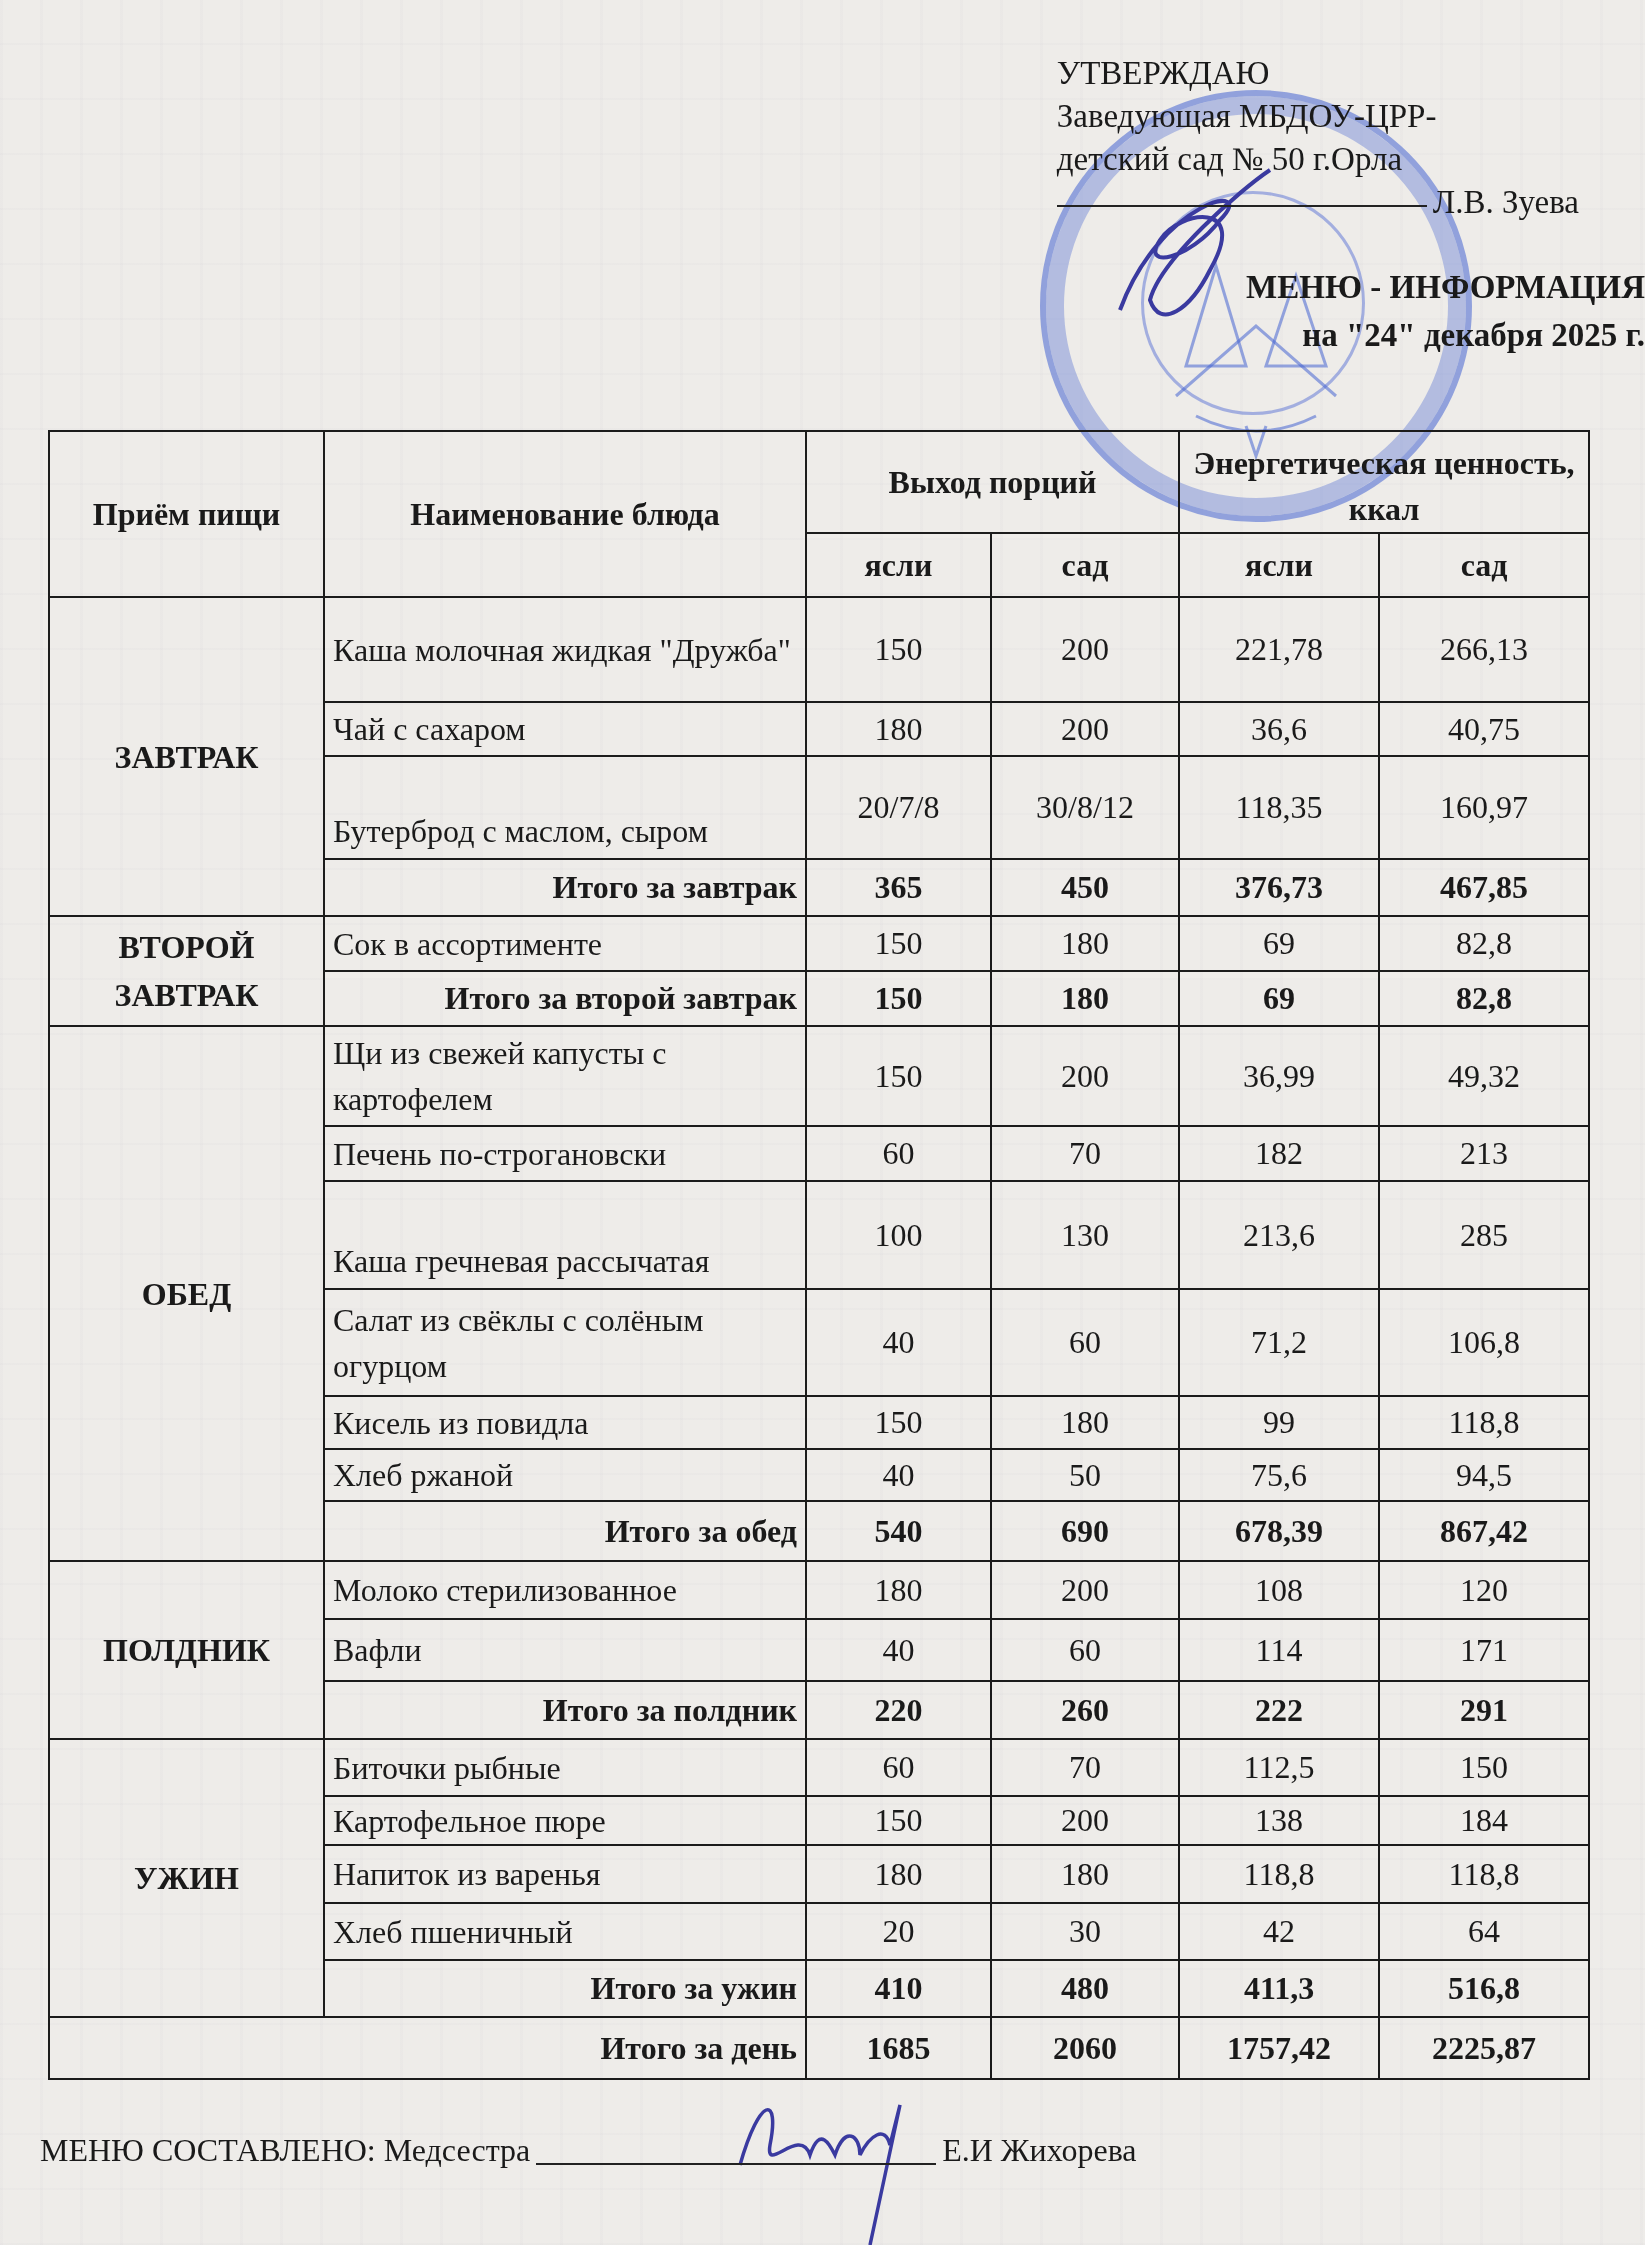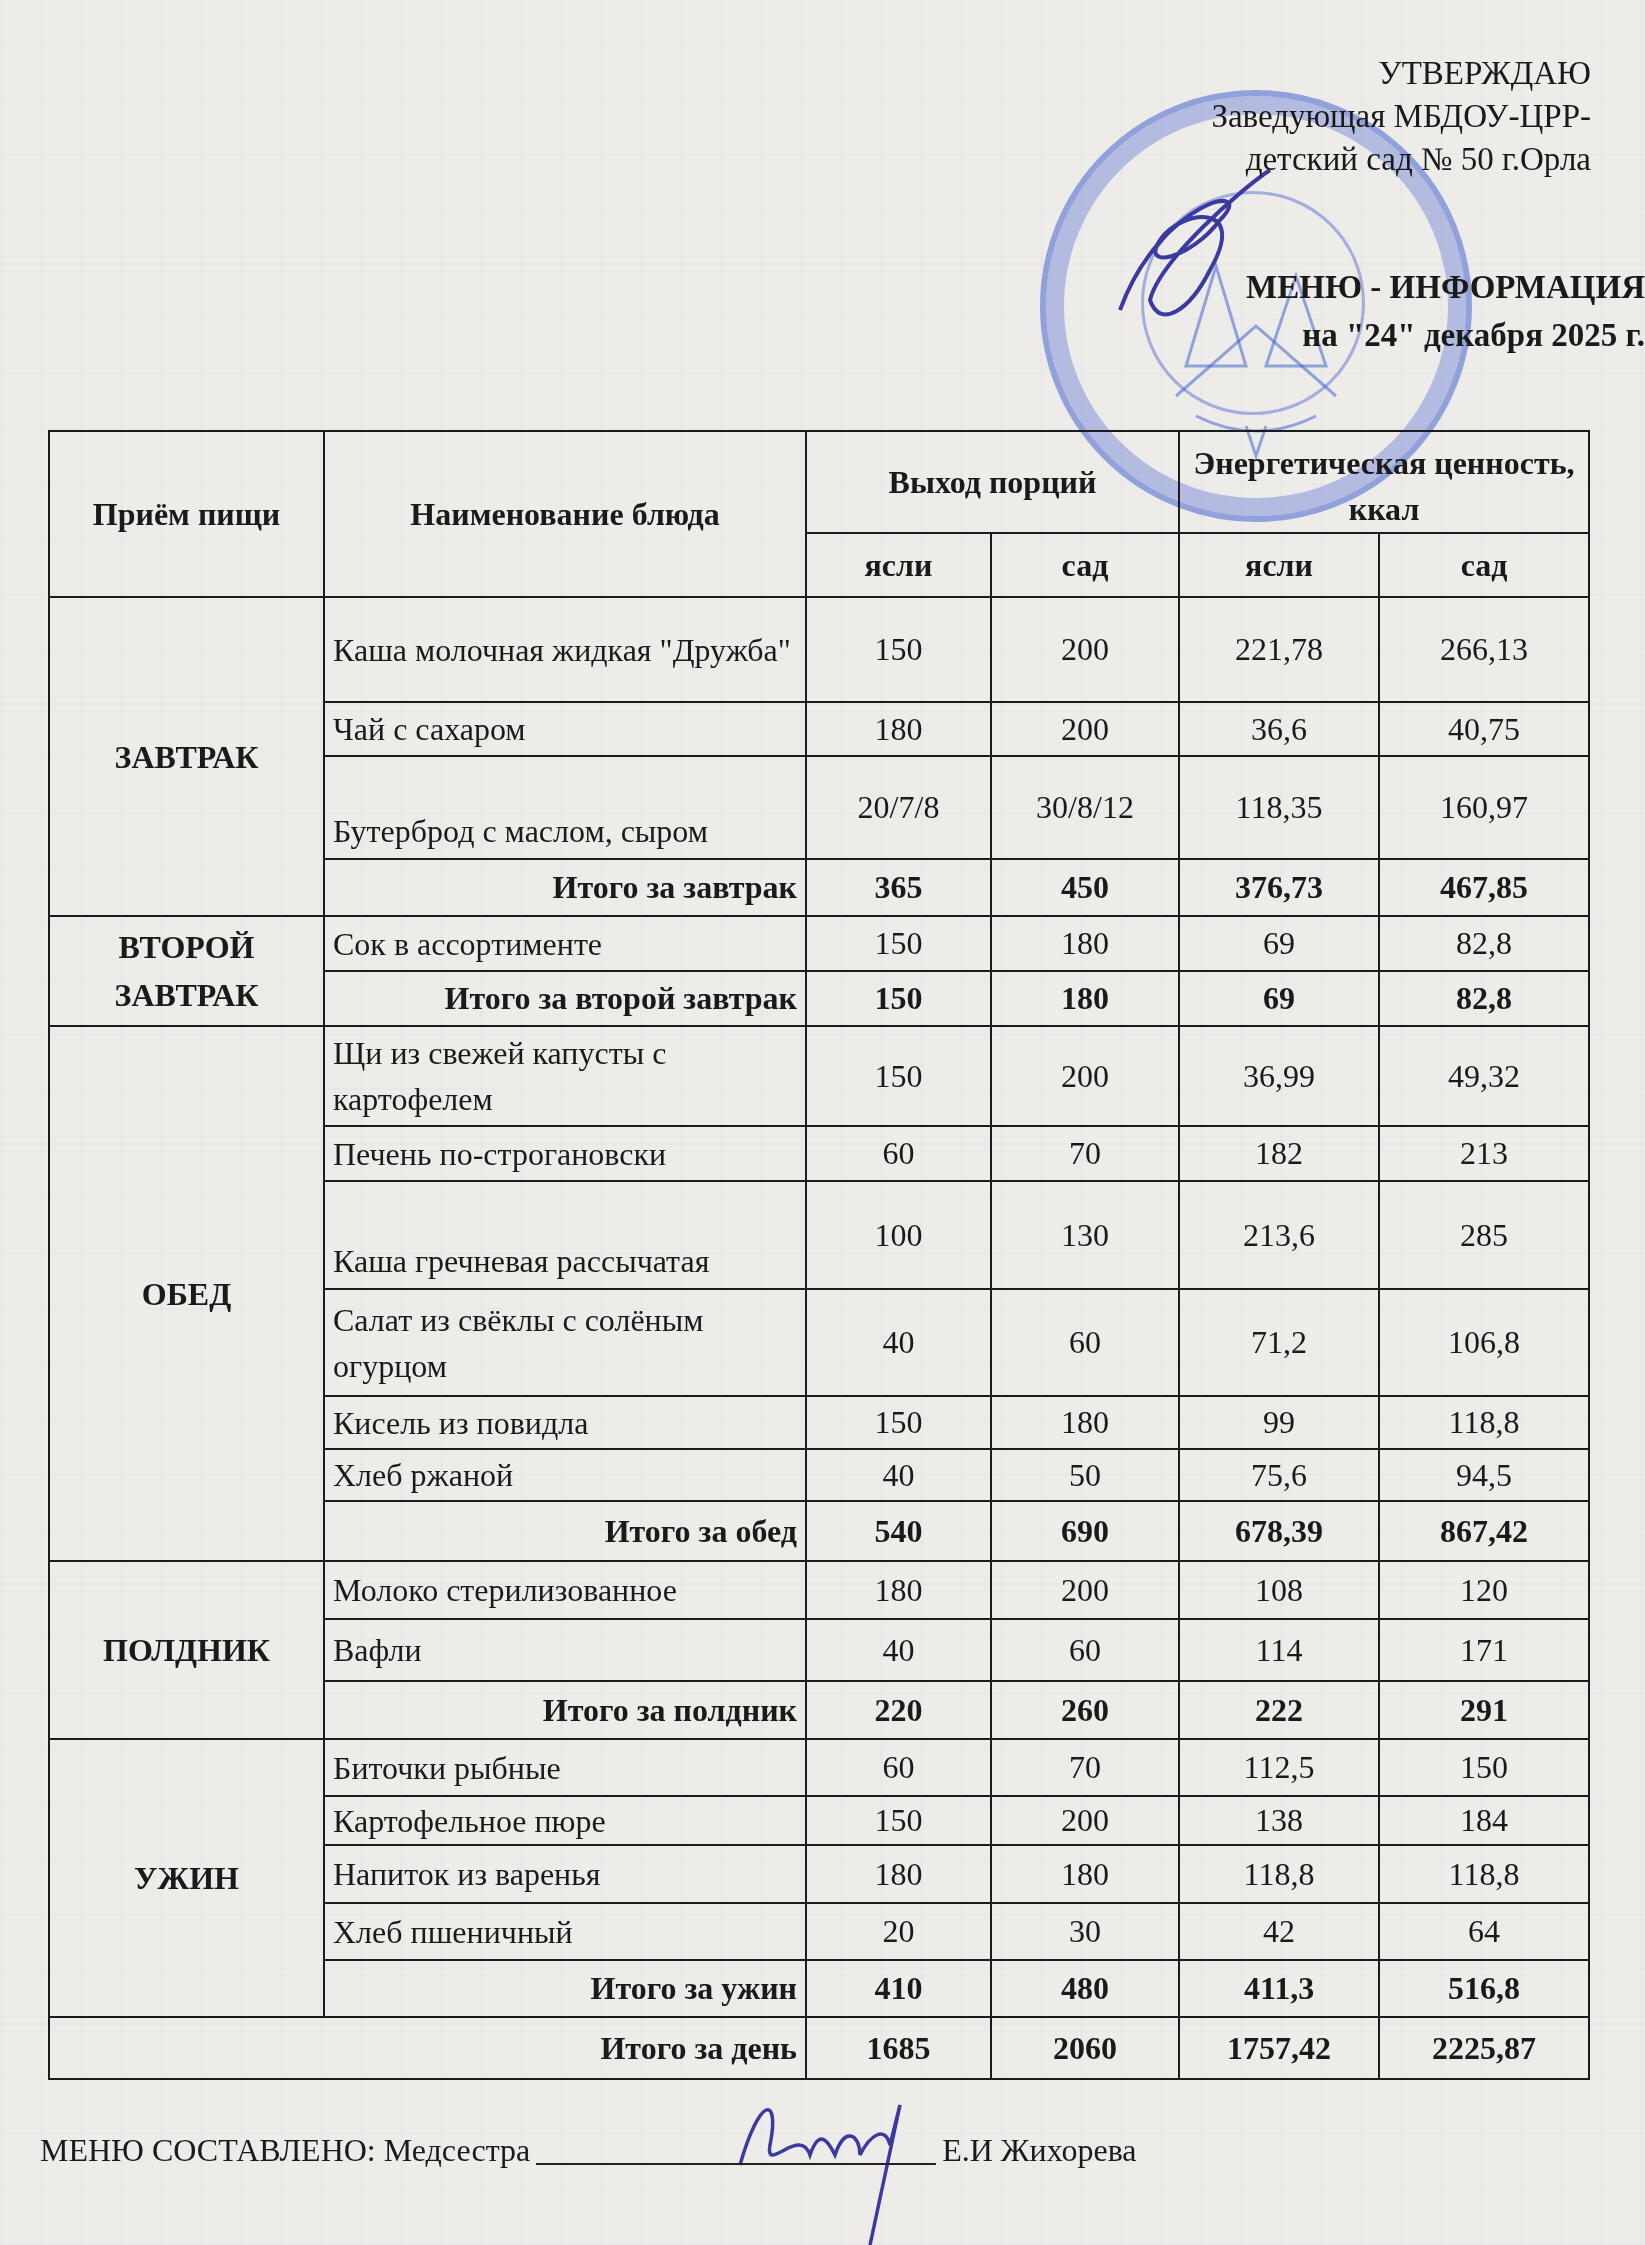--- a/index.html
+++ b/index.html
@@ -10,21 +10,21 @@
     color: #1a1a1a;
   }
   .paper-texture {
     position: absolute; inset: 0;
     background:
       repeating-linear-gradient(90deg, rgba(180,175,190,0.06) 0 3px, transparent 3px 40px),
       repeating-linear-gradient(0deg, rgba(170,170,185,0.05) 0 2px, transparent 2px 55px);
     pointer-events: none;
   }
   .approve {
-    position: absolute; right: 54px; top: 52px; text-align: right;
+    position: absolute; right: 66px; top: 52px; text-align: left;
     font-size: 33px; line-height: 43px;
   }
   .approve .sign-line {
     display: inline-block; width: 370px; border-bottom: 2px solid #222; margin-right: 6px; vertical-align: 6px;
   }
   .title {
     position: absolute; left: 0; width: 1645px; top: 263px; text-align: right;
     font-weight: bold; font-size: 33px; line-height: 48px;
   }
   .title .l1 { margin-left: -160px; }
@@ -86,20 +86,23 @@
 </div>
 
 <svg class="sig1" width="200" height="200" viewBox="0 0 200 200">
   <path d="M20 150 C60 40, 160 20, 120 60 C90 100, 40 110, 60 80 C80 50, 150 40, 110 110 C90 150, 60 170, 50 140 C60 100, 140 30, 170 10" stroke="#3a3aa0" stroke-width="4" fill="none"></path>
 </svg>
 
 <div class="approve">
   <div>УТВЕРЖДАЮ</div>
   <div>Заведующая МБДОУ-ЦРР-</div>
   <div>детский сад № 50 г.Орла</div>
+  <div>
+    <span class="sign-line"></span><span>Л.В. Зуева</span>
+  </div>
 </div>
 
 <div class="title">
   <div class="l1">МЕНЮ - ИНФОРМАЦИЯ</div>
   <div class="l2">на "24" декабря 2025 г.</div>
 </div>
 
 <table class="menu">
   <colgroup>
     <col style="width:275px">

